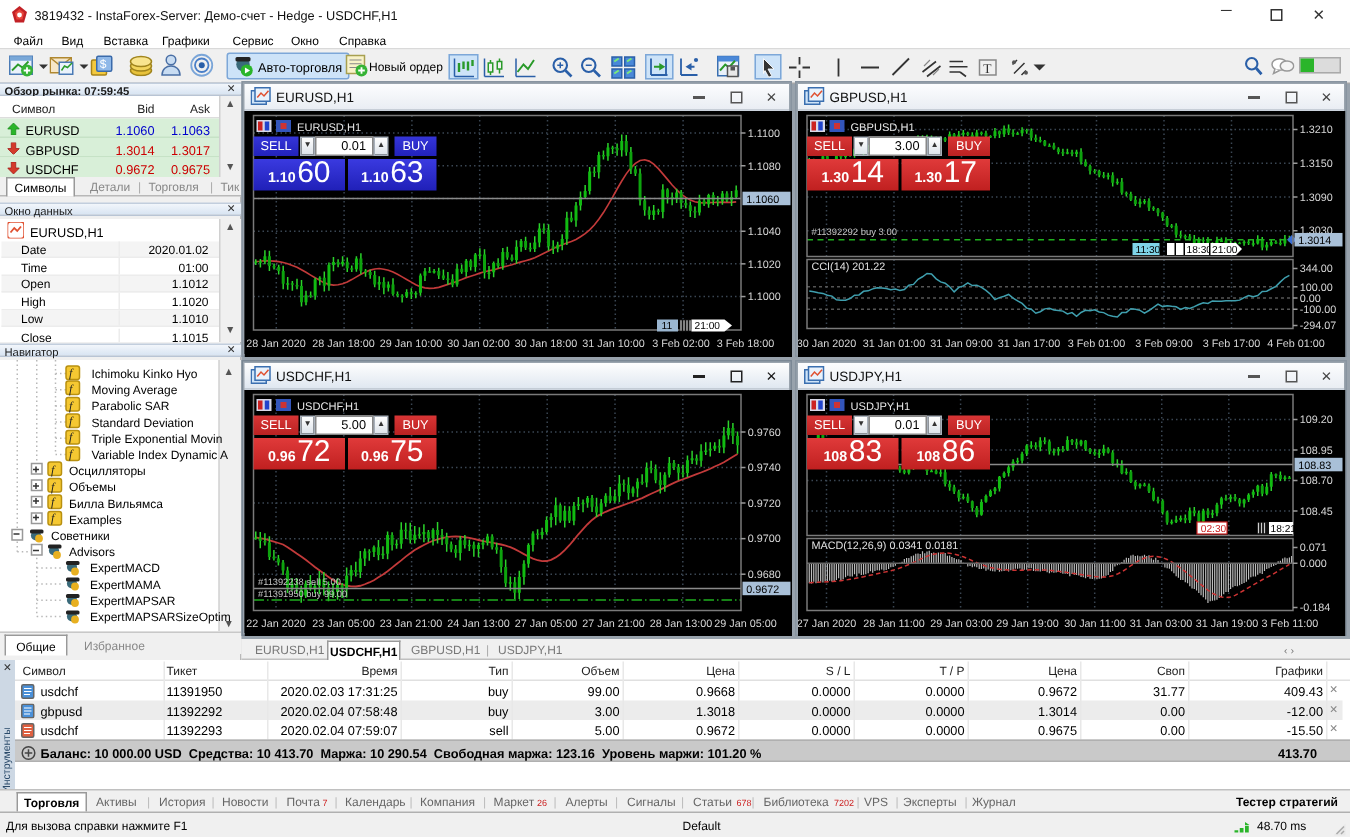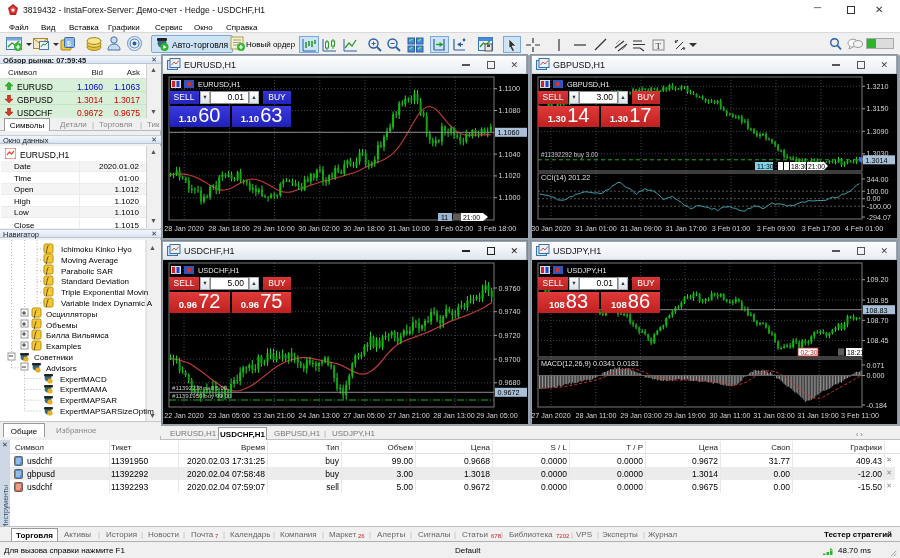--- a/index.html
+++ b/index.html
@@ -874,20 +874,28 @@
     <div class="abs" style="left:178px;top:1px;width:1px;height:52px;background:#e8e8e8;"></div>
     <div class="abs" style="left:267px;top:1px;width:1px;height:52px;background:#e8e8e8;"></div>
     <div class="abs" style="left:341px;top:1px;width:1px;height:52px;background:#e8e8e8;"></div>
     <div class="abs" style="left:415px;top:1px;width:1px;height:52px;background:#e8e8e8;"></div>
     <div class="abs" style="left:492px;top:1px;width:1px;height:52px;background:#e8e8e8;"></div>
     <div class="abs" style="left:569px;top:1px;width:1px;height:52px;background:#e8e8e8;"></div>
     <div class="abs" style="left:645px;top:1px;width:1px;height:52px;background:#e8e8e8;"></div>
     <div class="abs" style="left:720px;top:1px;width:1px;height:52px;background:#e8e8e8;"></div>
     <div class="abs" style="left:792px;top:1px;width:1px;height:52px;background:#e8e8e8;"></div>
     <div class="abs" style="left:884px;top:1px;width:1px;height:52px;background:#e8e8e8;"></div>
+    <div class="abs" style="left:10px;top:53px;width:890px;height:15px;background:#c9c9c9;border-top:1px solid #b0b0b0;border-bottom:1px solid #b0b0b0;">
+      <svg class="abs" style="left:4px;top:3px" width="10" height="10">
+        <circle cx="5" cy="5" r="4.2" fill="none" stroke="#444"></circle>
+        <path d="M5 2.5v5M2.5 5h5" stroke="#444"></path>
+      </svg>
+      <span class="abs" style="left:17px;top:3px;font-size:8.5px;"><b>Баланс: 10 000.00 USD&nbsp;&nbsp;Средства: 10 413.70&nbsp;&nbsp;Маржа: 10 290.54&nbsp;&nbsp;Свободная маржа: 123.16&nbsp;&nbsp;Уровень маржи: 101.20 %</b></span>
+      <span class="abs" style="right:22px;top:3px;font-size:8.5px;"><b>413.70</b></span>
+    </div>
 </div>
 
 <div class="abs" style="left:0;top:526px;width:900px;height:15px;background:#f0f0f0;border-top:1px solid #c0c0c0;">
   <div class="abs" style="left:11px;top:1px;width:47px;height:14px;background:#fff;border:1px solid #999;border-bottom:none;text-align:center;padding-top:2px;"><b>Торговля</b></div>
   <span class="abs ttab" style="left:64px;top:3px;">Активы</span>
     <span class="abs ttab" style="left:106px;top:3px;">История</span>
     <span class="abs ttab" style="left:148px;top:3px;">Новости</span>
     <span class="abs ttab" style="left:191px;top:3px;">Почта</span>
     <span class="abs" style="left:215px;top:6px;font-size:6px;color:#cc2222;">7</span>
     <span class="abs ttab" style="left:230px;top:3px;">Календарь</span>

